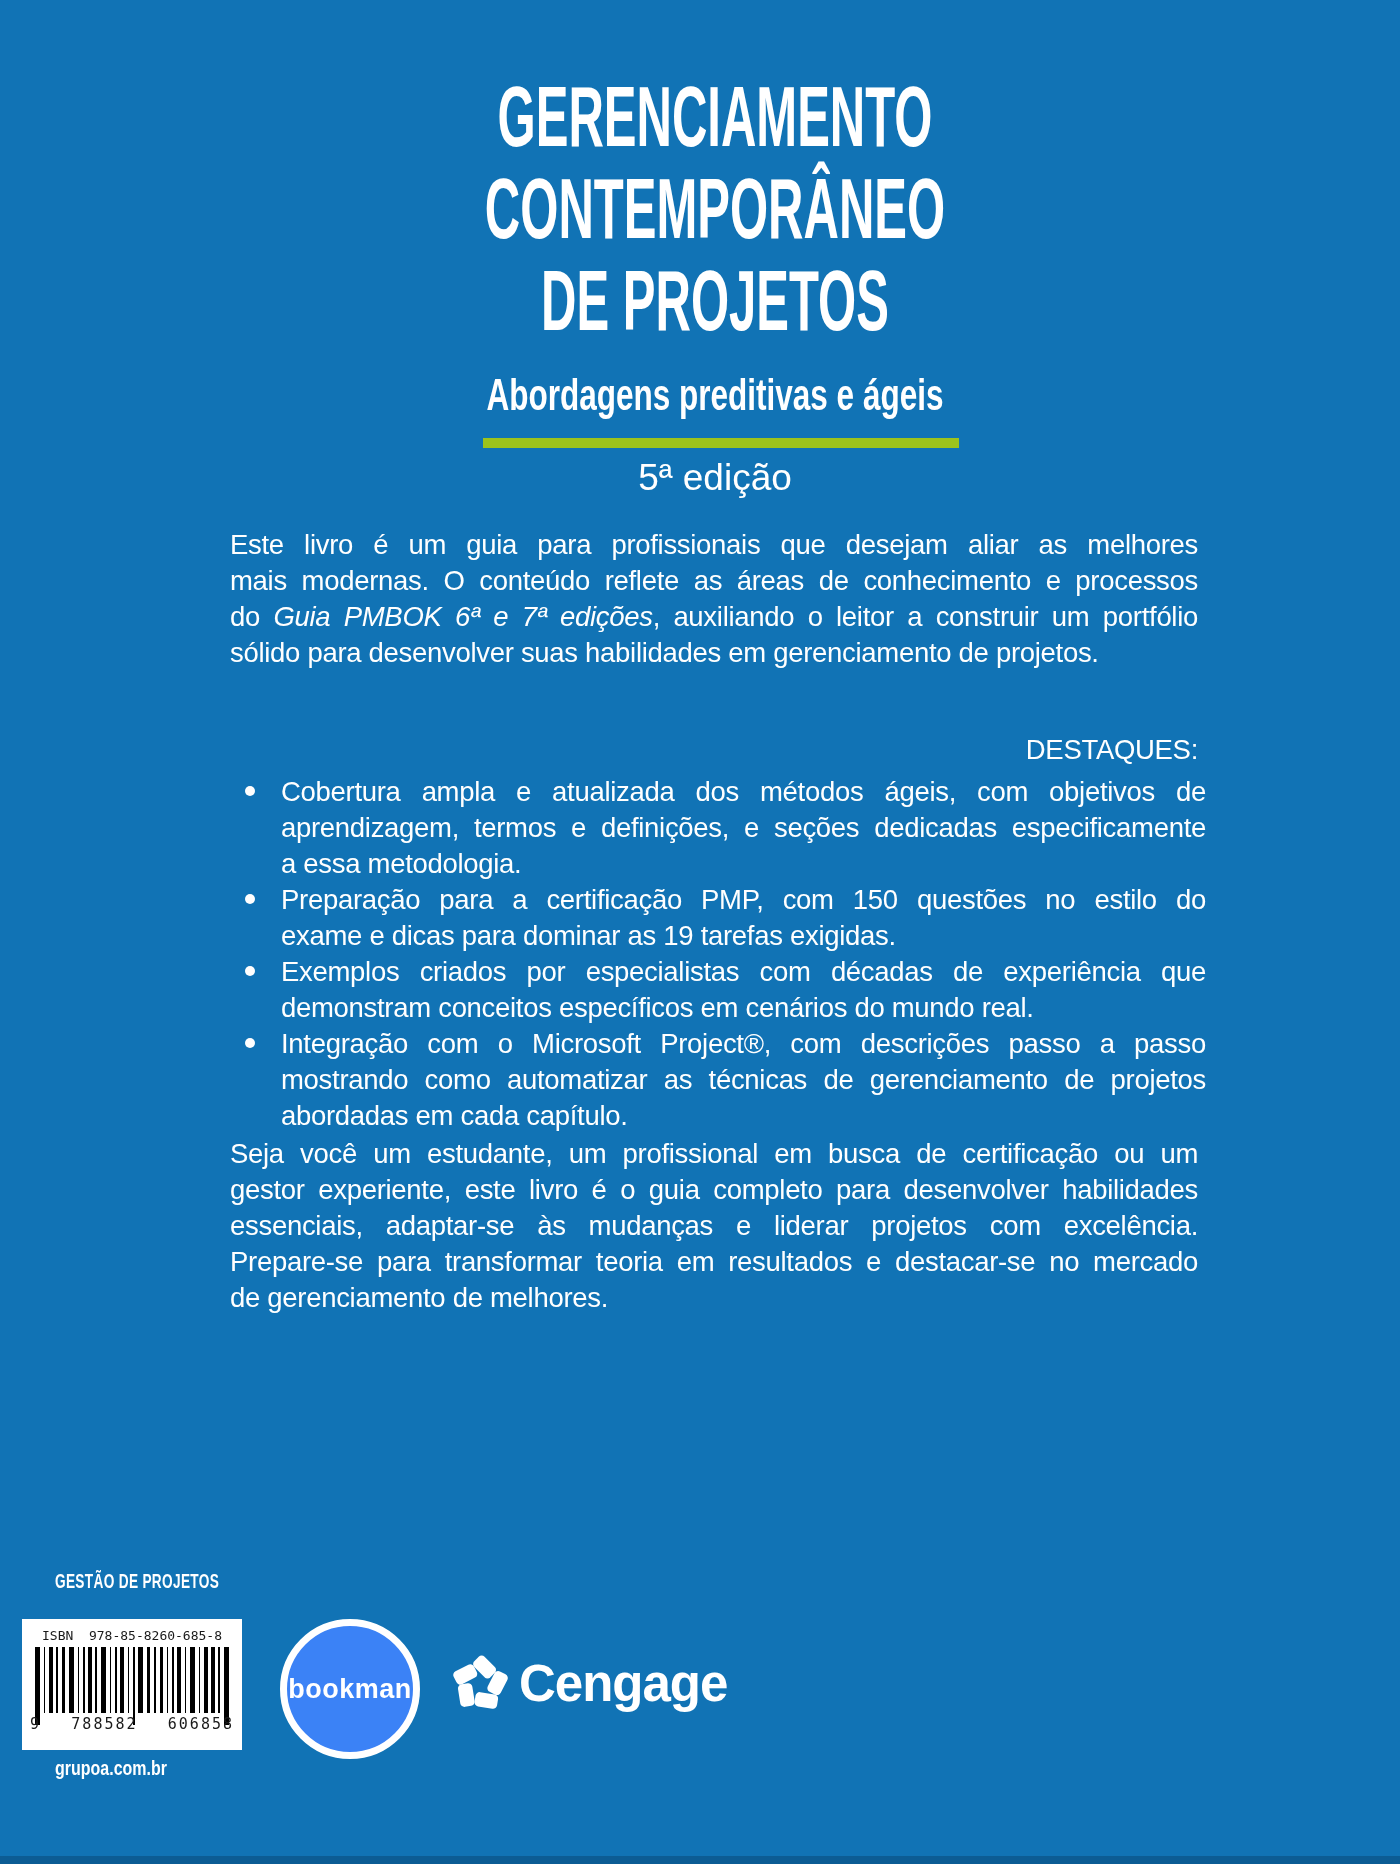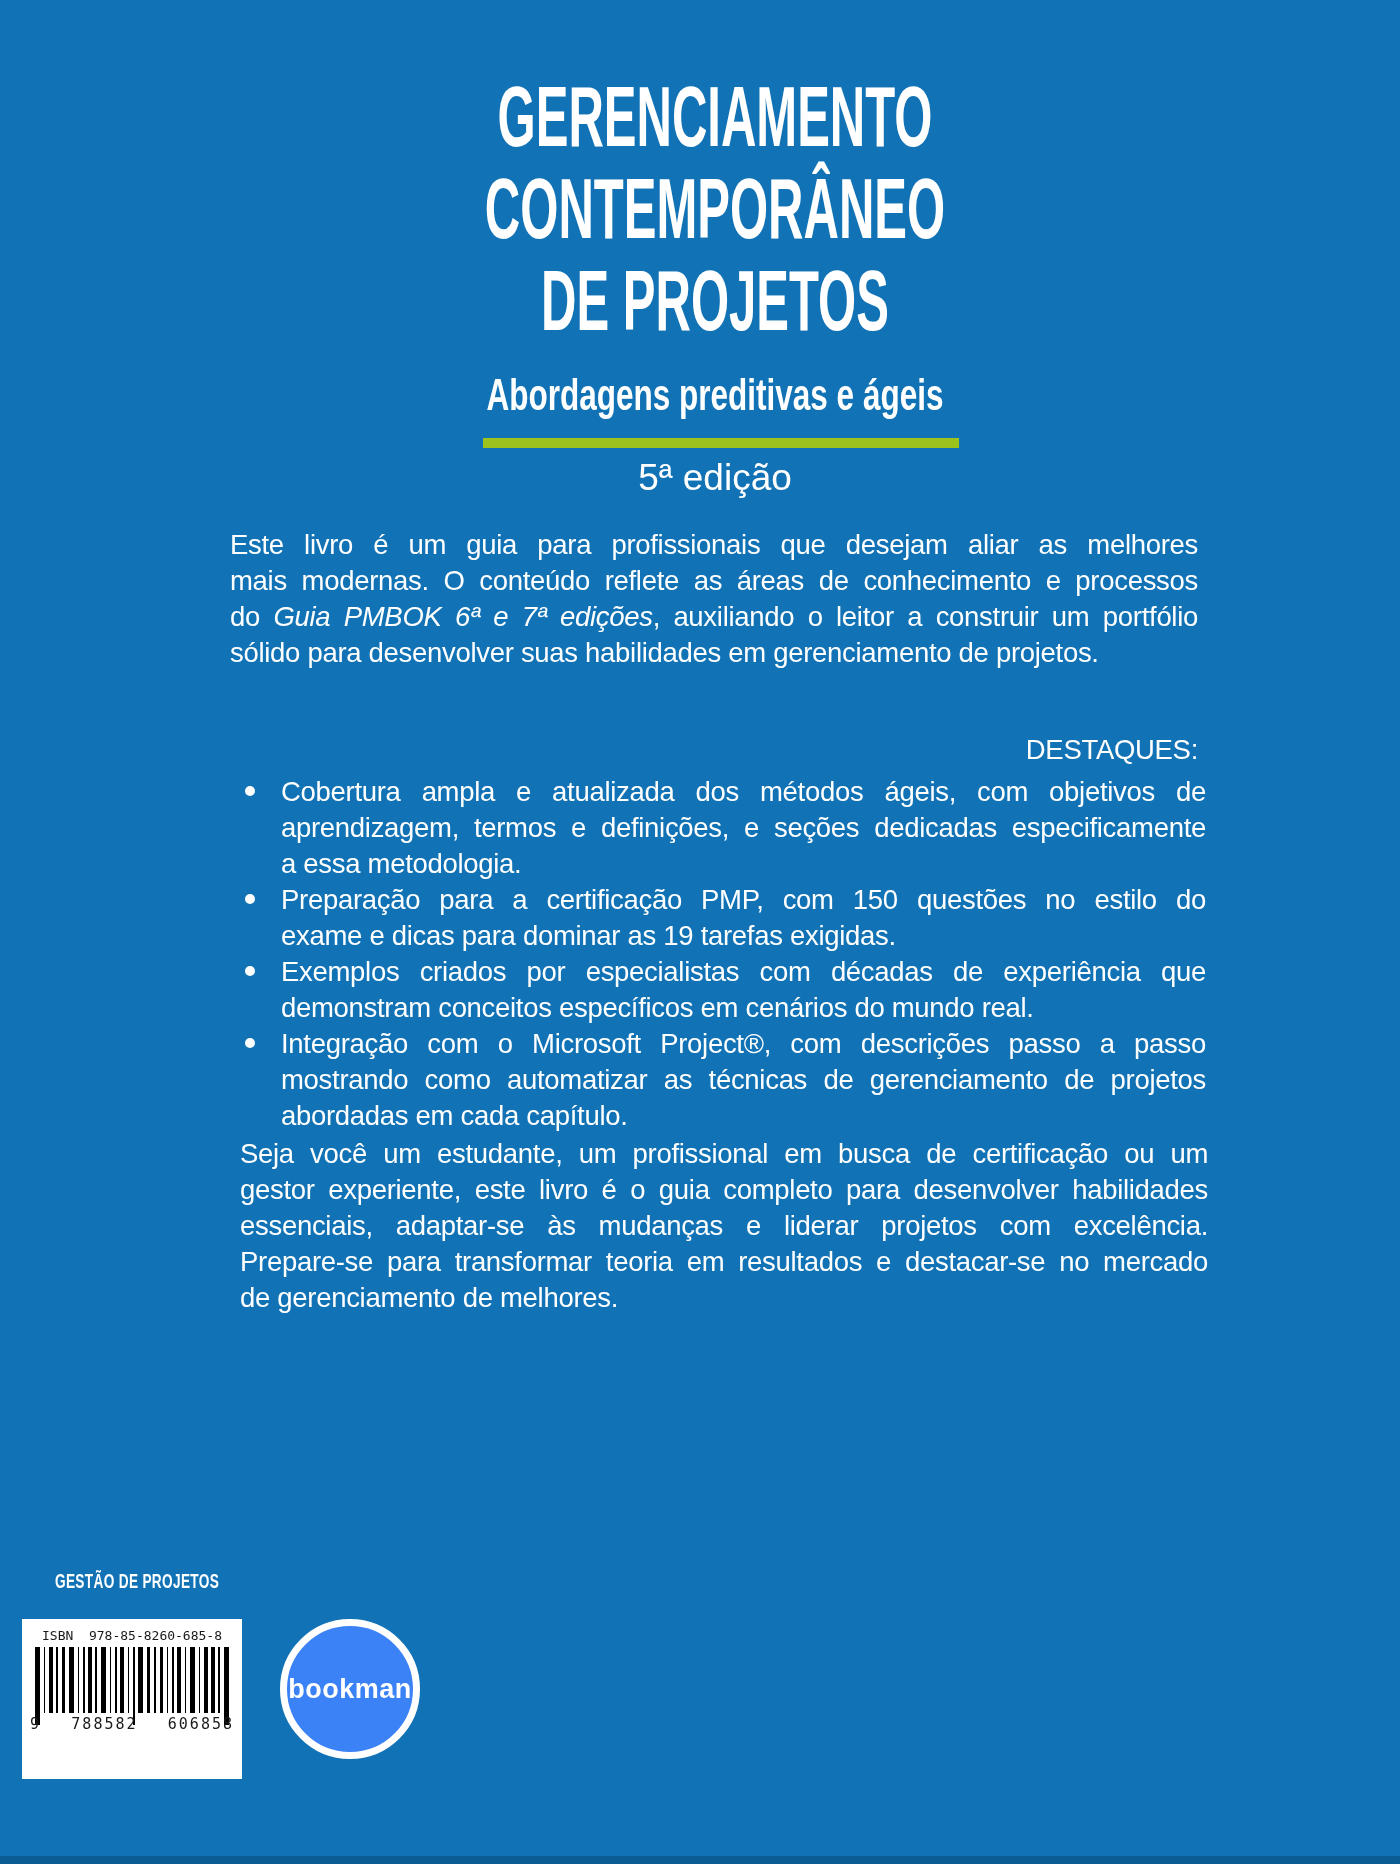--- a/index.html
+++ b/index.html
@@ -27,21 +27,21 @@
   .highlights{top:766px;list-style:none;margin:8px;padding:0;}
   .highlights li{position:relative;padding-left:43px;}
   .highlights li::before{content:"";position:absolute;left:7px;top:12px;width:10px;height:10px;
                          border-radius:50%;background:#fff;}
   .closing{top:1136px;}
   .ital{font-style:italic;}
 
   
   .category{position:absolute;left:55px;top:1569px;font-size:21px;font-weight:bold;
             white-space:nowrap;letter-spacing:.5px;transform:scaleX(.65);transform-origin:left center;}
-  .barcode-box{position:absolute;left:22px;top:1619px;width:220px;height:160px;background:#fff;color:#1a1a1a;}
+  .barcode-box{position:absolute;left:22px;top:1619px;width:220px;height:131px;background:#fff;color:#1a1a1a;}
   .isbn-label{margin-top:9px;text-align:center;font-family:"DejaVu Sans Mono",monospace;
               font-size:13px;white-space:pre;}
   .bars{position:absolute;left:13px;right:13px;top:28px;height:66px;display:flex;
         justify-content:space-between;align-items:flex-start;}
   .bar{background:#000;height:66px;}
   .bar.guard{height:78px;}
   .digits{position:absolute;left:8px;right:8px;top:96px;display:flex;justify-content:space-between;
           font-family:"DejaVu Sans Mono",monospace;font-size:15px;letter-spacing:2px;}
   .bookman{position:absolute;left:280px;top:1619px;width:126px;height:126px;background:#3b82f6;
            border:7px solid #fff;border-radius:50%;display:flex;align-items:center;justify-content:center;}
@@ -89,21 +89,21 @@
       <div class="line">Exemplos criados por especialistas com décadas de experiência que</div>
       <div class="line last">demonstram conceitos específicos em cenários do mundo real.</div>
     </li>
     <li>
       <div class="line">Integração com o Microsoft Project®, com descrições passo a passo</div>
       <div class="line">mostrando como automatizar as técnicas de gerenciamento de projetos</div>
       <div class="line last">abordadas em cada capítulo.</div>
     </li>
   </ul>
 
-  <div class="bodycol closing" style="position:absolute;margin-left:10px;">
+  <div class="bodycol closing" style="position:absolute;">
     <div class="line">Seja você um estudante, um profissional em busca de certificação ou um</div>
     <div class="line">gestor experiente, este livro é o guia completo para desenvolver habilidades</div>
     <div class="line">essenciais, adaptar-se às mudanças e liderar projetos com excelência.</div>
     <div class="line">Prepare-se para transformar teoria em resultados e destacar-se no mercado</div>
     <div class="line last">de gerenciamento de melhores.</div>
   </div>
 
   <div class="category">GESTÃO DE PROJETOS</div>
 
   <div class="barcode-box">
@@ -144,17 +144,29 @@
       <span>9</span>
       <span>788582</span>
       <span>606858</span>
     </div>
   </div>
 
   <div class="bookman">
     <span class="bookman-text">bookman</span>
   </div>
 
+  <div class="cengage">
+    <svg viewBox="0 0 56 56">
+      <g fill="#ffffff">
+        <rect x="-11" y="-7" width="22" height="14" rx="4" transform="rotate(15,28,28) translate(28,11) rotate(30)"></rect>
+        <rect x="-11" y="-7" width="22" height="14" rx="4" transform="rotate(87,28,28) translate(28,11) rotate(30)"></rect>
+        <rect x="-11" y="-7" width="22" height="14" rx="4" transform="rotate(159,28,28) translate(28,11) rotate(30)"></rect>
+        <rect x="-11" y="-7" width="22" height="14" rx="4" transform="rotate(231,28,28) translate(28,11) rotate(30)"></rect>
+        <rect x="-11" y="-7" width="22" height="14" rx="4" transform="rotate(303,28,28) translate(28,11) rotate(30)"></rect>
+      </g>
+    </svg>
+    <span class="cengage-text">Cengage</span>
+  </div>
 
   <div class="website">grupoa.com.br</div>
 
   <div class="bottom-edge"></div>
 </div>
 
 </body></html>

